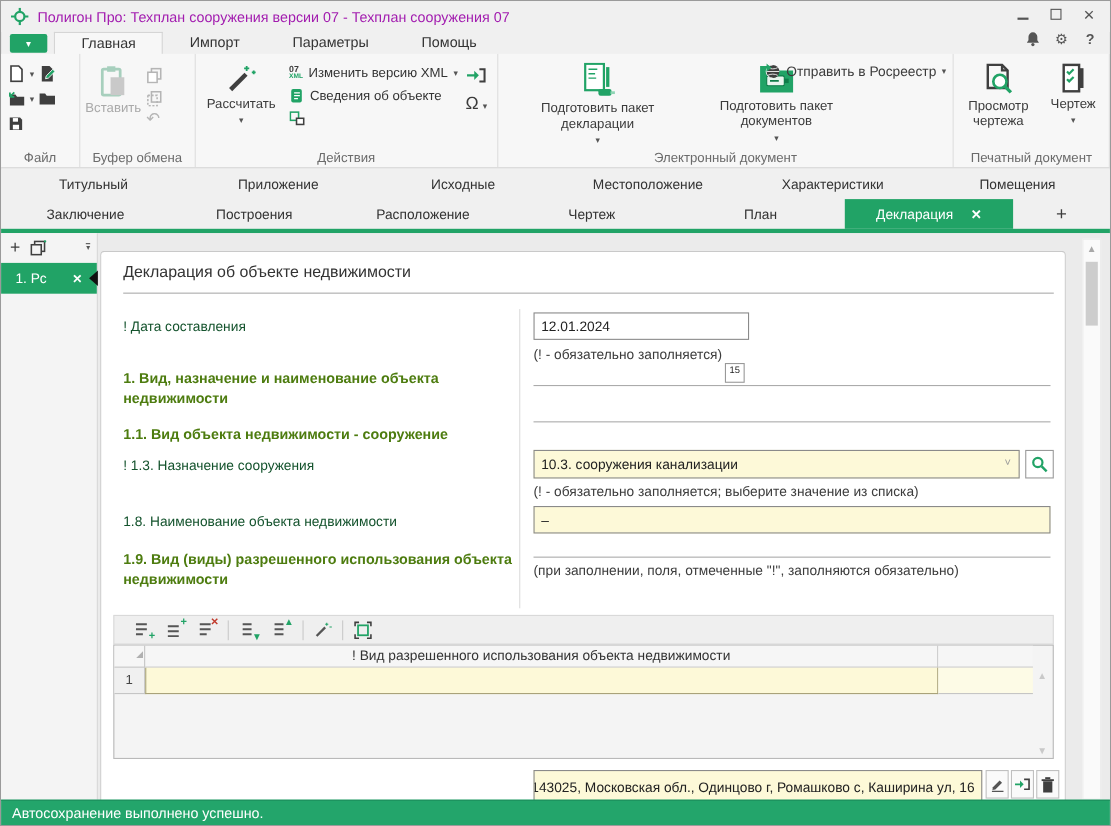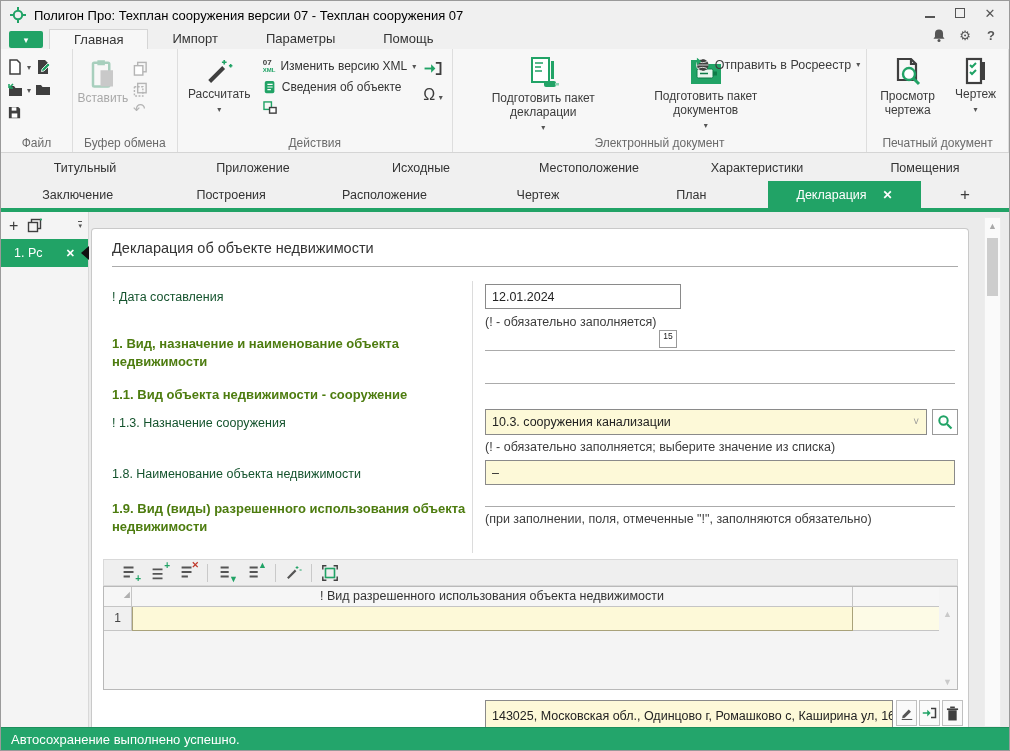--- a/index.html
+++ b/index.html
@@ -7,21 +7,21 @@
   body {
     font-family: "Liberation Sans", sans-serif;
     font-size: 13px; color:#333;
     background:#f0f0f0;
     border:1px solid #9a9a9a;
     position:relative; overflow:hidden;
   }
   
   .titlebar { position:absolute; top:0; left:0; right:0; height:28px; background:#f0f0f0; display:flex; align-items:center; }
   .app-logo { width:16px; height:16px; margin:0 8px 0 9px; }
-  .win-title { font-size:13px; color:#000000; }
+  .win-title { font-size:13px; color:#a21caf; }
   .win-controls { position:absolute; right:4px; top:0; display:flex; }
   .win-btn { width:30px; height:24px; display:flex; align-items:center; justify-content:center; color:#555; font-size:13px; cursor:default; }
   .maxbox { width:10px; height:10px; border:1.5px solid #555; display:inline-block; }
   .minbar { display:inline-block; width:10px; border-bottom:2px solid #555; height:2px; margin-top:7px; }
   
   .menubar { position:absolute; top:28px; left:0; right:0; height:20px; display:flex; align-items:flex-end; }
   .file-menu-btn { width:34px; height:17px; background:#21a366; border-radius:2px; margin:0 6px 1px 8px; display:flex; align-items:center; justify-content:center; color:#fff; font-size:9px; }
   .menu-tab { padding:2px 24px 3px 24px; height:20px; font-size:13px; color:#333; }
   .menu-tab.active { background:#f7f7f7; border:1px solid #d5d5d5; border-bottom:none; }
   .menu-right { position:absolute; right:10px; top:-1px; display:flex; align-items:center; gap:10px; }
@@ -451,21 +451,21 @@
         <div class="ut-num">1</div>
         <div class="ut-cell"></div>
         <div class="ut-extra"></div>
       </div>
       <div class="ut-scroll">
         <span class="arr">▲</span>
         <span class="arr">▼</span>
       </div>
     </div>
 
-    <div class="p-abs field yellow" style="left:393px; top:471px; width:408px; height:32px; overflow:hidden; white-space:nowrap;">
+    <div class="p-abs field yellow" style="left:393px; top:471px; width:408px; height:32px; overflow:hidden; white-space:nowrap;justify-content:flex-end;">
       <span>143025, Московская обл., Одинцово г, Ромашково с, Каширина ул, 16</span>
     </div>
     <div class="p-abs addr-btn" style="left:804px; top:471px; width:21px; height:26px;">
       <svg width="14" height="14" viewBox="0 0 16 16">
         <path d="M3 11l7-7 2.5 2.5-7 7L2.5 14z" fill="#555"></path>
         <path d="M2 15.5h12" stroke="#555" stroke-width="1.4"></path>
       </svg>
     </div>
     <div class="p-abs addr-btn" style="left:827px; top:471px; width:21px; height:26px;">
       <svg width="15" height="12" viewBox="0 0 20 16">

